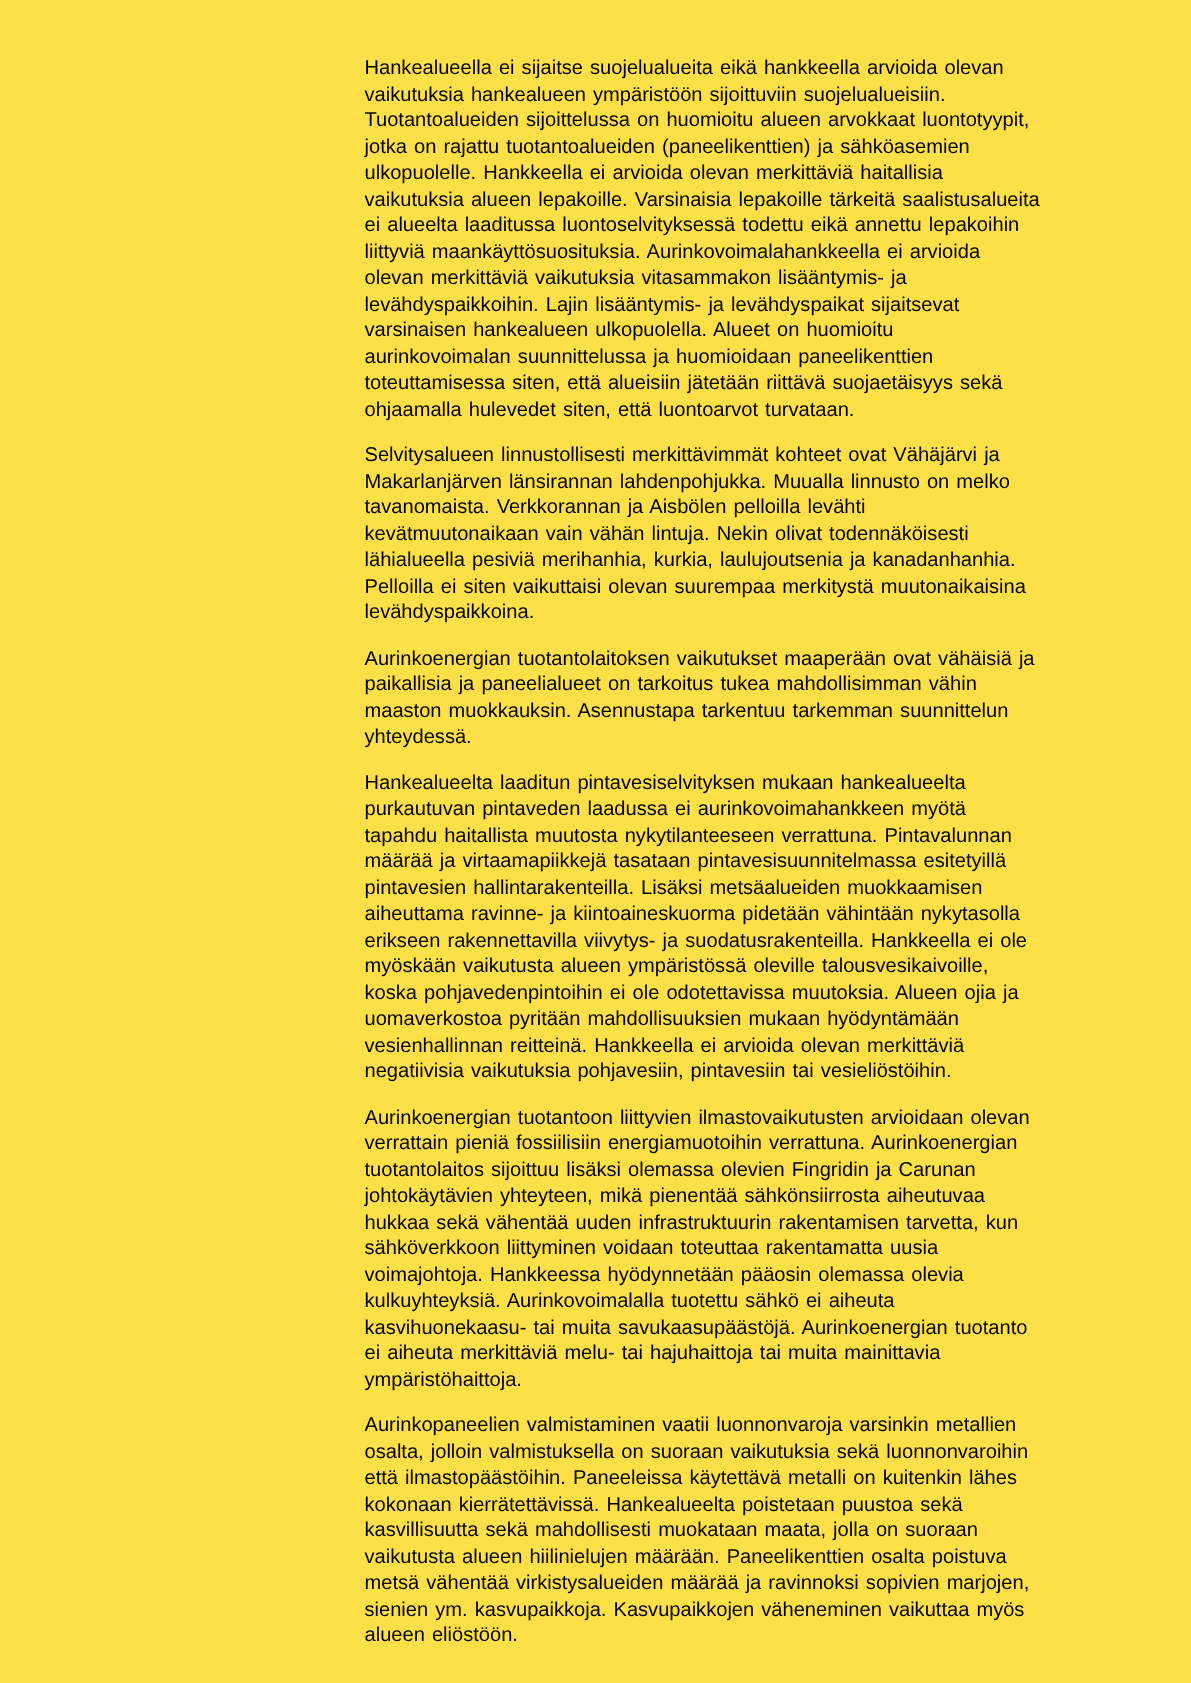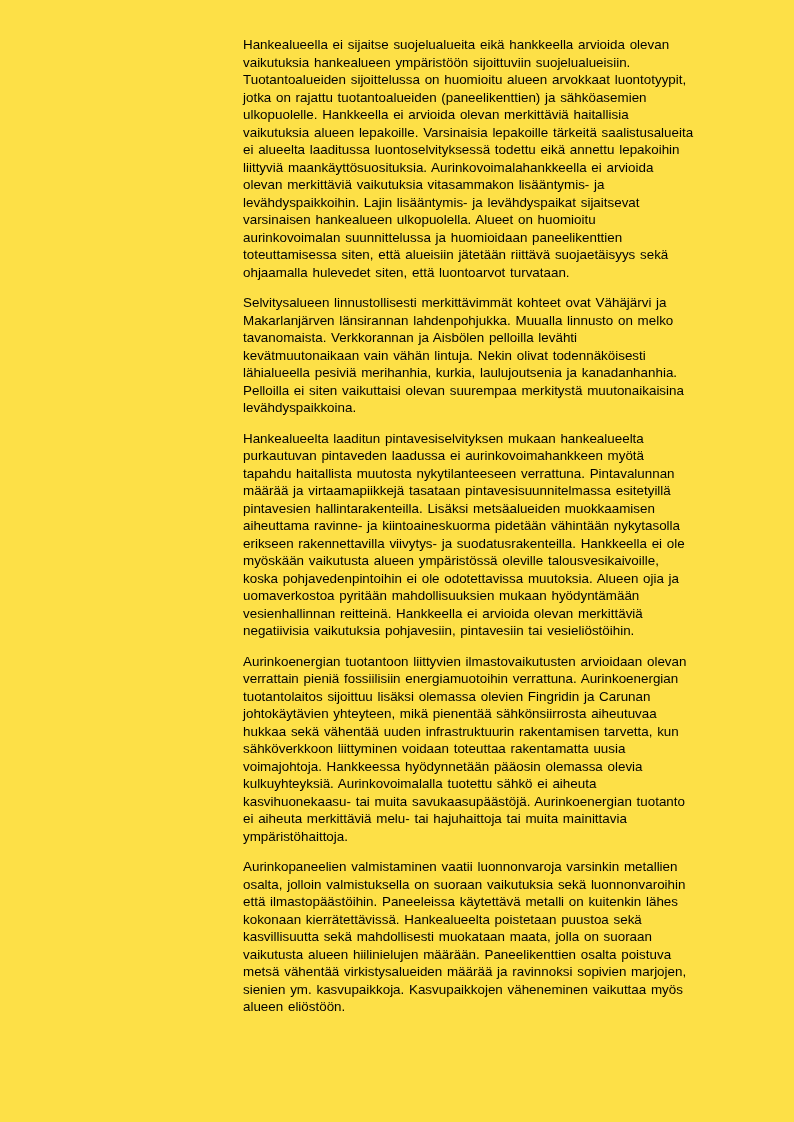--- a/index.html
+++ b/index.html
@@ -51,20 +51,24 @@
 aurinkovoimalan suunnittelussa ja huomioidaan paneelikenttien
 toteuttamisessa siten, että alueisiin jätetään riittävä suojaetäisyys sekä
 ohjaamalla hulevedet siten, että luontoarvot turvataan.</p>
     <p>Selvitysalueen linnustollisesti merkittävimmät kohteet ovat Vähäjärvi ja
 Makarlanjärven länsirannan lahdenpohjukka. Muualla linnusto on melko
 tavanomaista. Verkkorannan ja Aisbölen pelloilla levähti
 kevätmuutonaikaan vain vähän lintuja. Nekin olivat todennäköisesti
 lähialueella pesiviä merihanhia, kurkia, laulujoutsenia ja kanadanhanhia.
 Pelloilla ei siten vaikuttaisi olevan suurempaa merkitystä muutonaikaisina
 levähdyspaikkoina.</p>
+    <p>Aurinkoenergian tuotantolaitoksen vaikutukset maaperään ovat vähäisiä ja
+paikallisia ja paneelialueet on tarkoitus tukea mahdollisimman vähin
+maaston muokkauksin. Asennustapa tarkentuu tarkemman suunnittelun
+yhteydessä.</p>
     <p>Hankealueelta laaditun pintavesiselvityksen mukaan hankealueelta
 purkautuvan pintaveden laadussa ei aurinkovoimahankkeen myötä
 tapahdu haitallista muutosta nykytilanteeseen verrattuna. Pintavalunnan
 määrää ja virtaamapiikkejä tasataan pintavesisuunnitelmassa esitetyillä
 pintavesien hallintarakenteilla. Lisäksi metsäalueiden muokkaamisen
 aiheuttama ravinne- ja kiintoaineskuorma pidetään vähintään nykytasolla
 erikseen rakennettavilla viivytys- ja suodatusrakenteilla. Hankkeella ei ole
 myöskään vaikutusta alueen ympäristössä oleville talousvesikaivoille,
 koska pohjavedenpintoihin ei ole odotettavissa muutoksia. Alueen ojia ja
 uomaverkostoa pyritään mahdollisuuksien mukaan hyödyntämään

